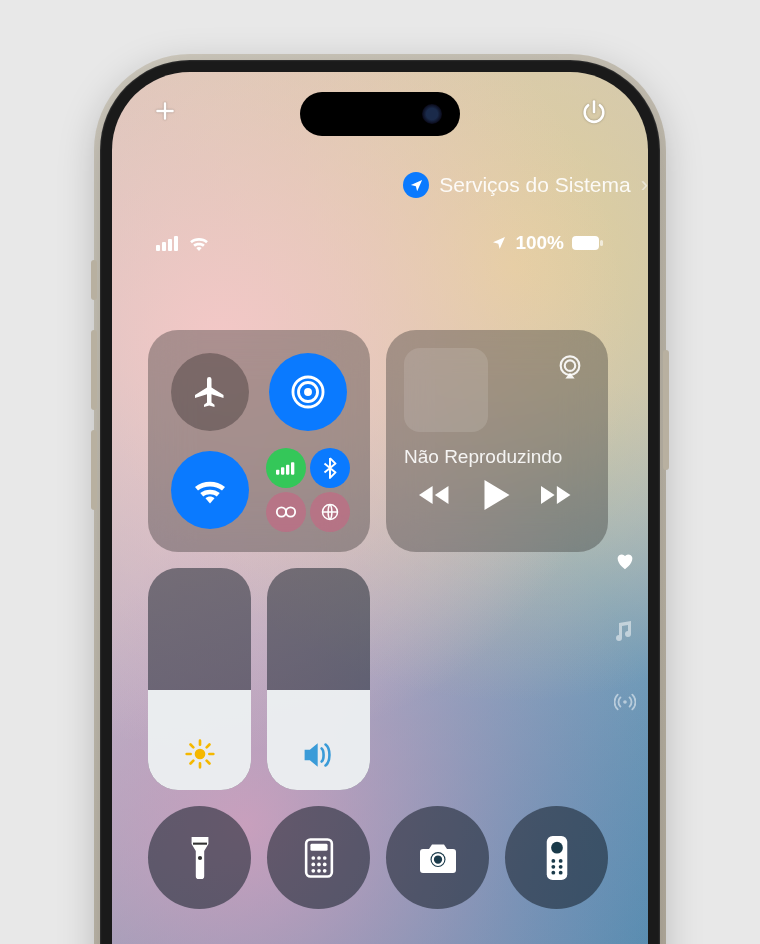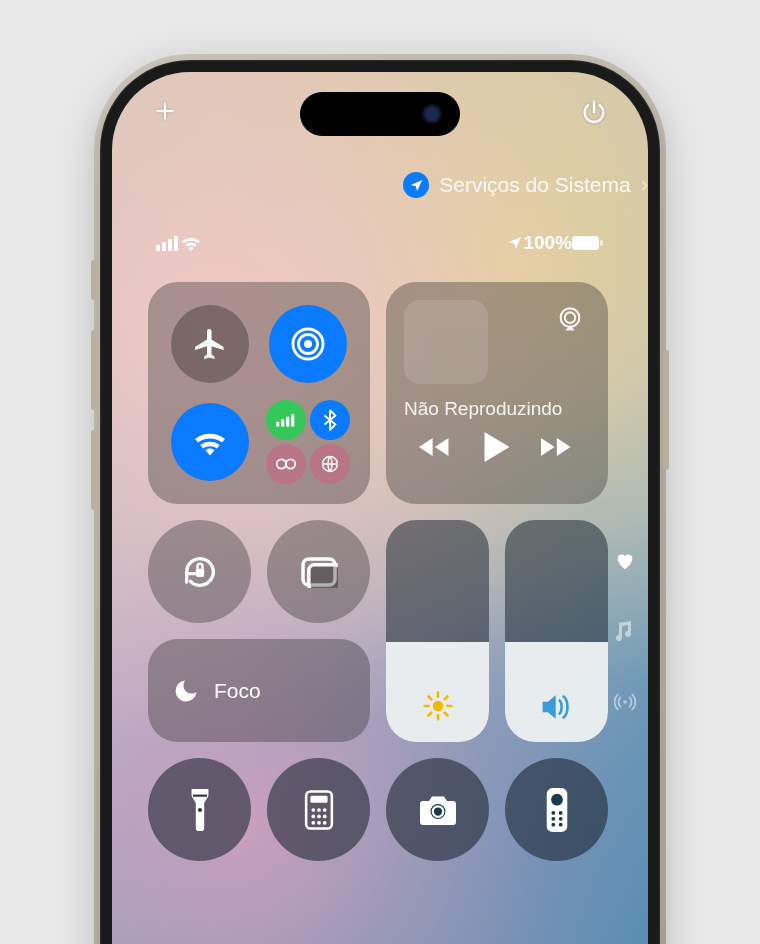--- a/index.html
+++ b/index.html
@@ -109,34 +109,35 @@
   .status-bar {
     position: absolute;
     top: 160px;
     left: 0; right: 0;
     padding: 0 44px;
     display: flex;
     justify-content: space-between;
     align-items: center;
     color: #fff;
   }
-  .status-left, .status-right { display: flex; align-items: center; }
+  .status-left, .status-right { display: flex; align-items: center; gap: 8px; }
   .status-right { font-size: 19px; font-weight: 600; }
   .content {
     position: absolute;
     top: 210px;
     left: 0; right: 0;
     padding: 0 36px;
   }
   .row { display: flex; gap: 16px; margin-bottom: 16px; }
   .tile {
     background: rgba(40,40,40,0.35);
     backdrop-filter: blur(20px);
     border-radius: 30px;
     position: relative;
+    margin-top: 48px;
   }
   .connectivity {
     width: 222px;
     height: 222px;
     padding: 18px;
     display: grid;
     grid-template-columns: 1fr 1fr;
     grid-template-rows: 1fr 1fr;
     gap: 10px;
   }
@@ -416,44 +417,20 @@
             <div>
               <svg width="34" height="22" viewBox="0 0 30 18" fill="white">
                   <path d="M0 1l12 8-12 8V1zM14 1l12 8-12 8V1z"></path>
                 </svg>
             </div>
           </div>
         </div>
       </div>
 
       <div class="row">
-        <div style="display:flex;flex-direction:column;gap:16px;">
-          <div style="display:flex;gap:16px;">
-            <div class="tile small-tile" style="border-radius:50%;width:103px;height:103px;">
-              <svg width="40" height="40" viewBox="0 0 24 24" fill="none" stroke="white" stroke-width="2" stroke-linecap="round">
-                  <path d="M4 12a8 8 0 1 1 2.3 5.6"></path>
-                  <path d="M4 18v-5h5"></path>
-                  <rect x="9.5" y="10" width="5" height="5" rx="1" fill="white" stroke="none"></rect>
-                  <path d="M10.5 10V8.5a1.5 1.5 0 0 1 3 0V10" stroke-width="1.5"></path>
-                </svg>
-            </div>
-            <div class="tile small-tile" style="border-radius:50%;width:103px;height:103px;">
-              <svg width="38" height="32" viewBox="0 0 26 22" fill="none" stroke="white" stroke-width="2.4">
-                  <rect x="2" y="2" width="22" height="18" rx="4"></rect>
-                  <rect x="6" y="6" width="22" height="18" rx="4" fill="rgba(0,0,0,0.3)" stroke="white"></rect>
-                </svg>
-            </div>
-          </div>
-          <div class="tile focus-tile">
-            <svg width="28" height="28" viewBox="0 0 24 24" fill="white">
-                <path d="M21 12.8A9 9 0 1 1 11.2 3a7 7 0 0 0 9.8 9.8z"></path>
-              </svg>
-            <span>Foco</span>
-          </div>
-        </div>
 
         <div class="slider">
           <div class="slider-fill" style="height:45%;">
             <svg width="32" height="32" viewBox="0 0 24 24" fill="#f5b800">
                 <circle cx="12" cy="12" r="4"></circle>
                 <g stroke="#f5b800" stroke-width="2" stroke-linecap="round">
                   <path d="M12 2v3M12 19v3M2 12h3M19 12h3M4.9 4.9l2.1 2.1M17 17l2.1 2.1M4.9 19.1L7 17M17 7l2.1-2.1"></path>
                 </g>
               </svg>
           </div>

